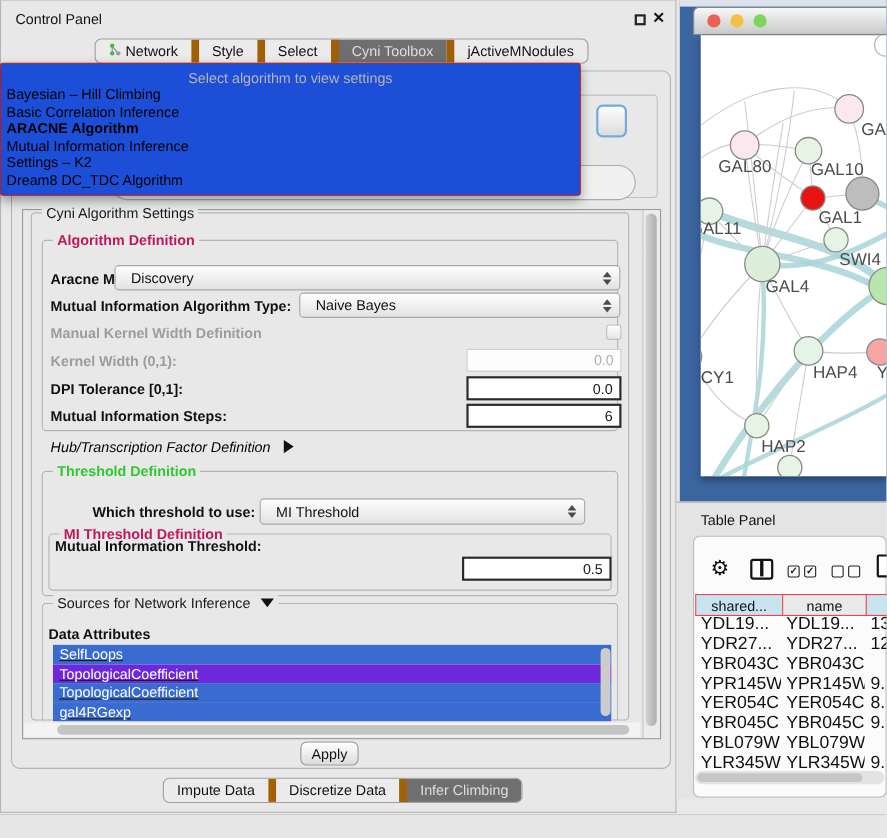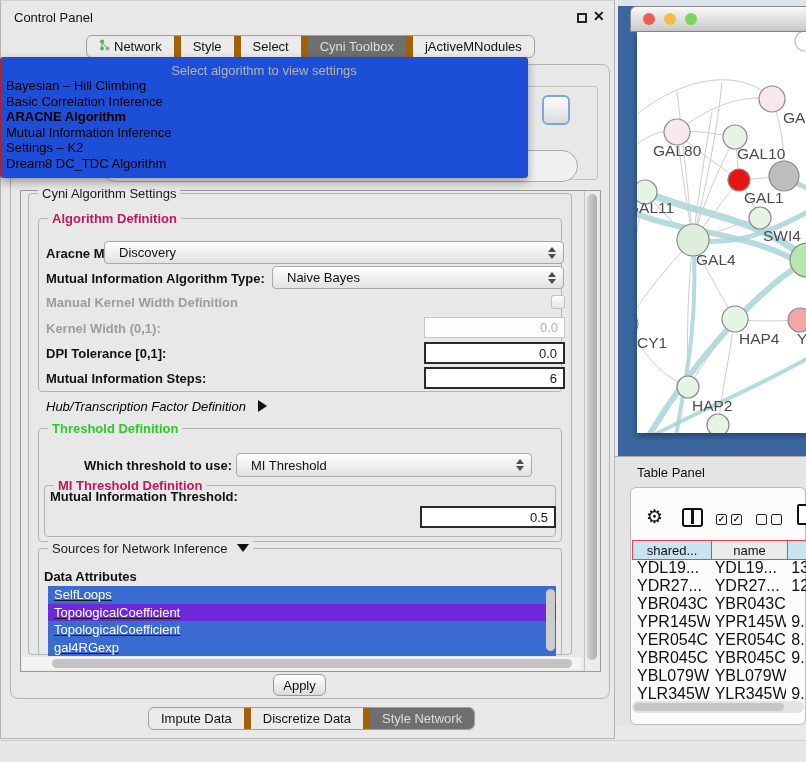--- a/index.html
+++ b/index.html
@@ -270,21 +270,21 @@
 <div class="abs apply-btn">Apply</div>
 
 <div class="abs tabbar tabbar-bottom">
   <div class="tab">
       <span>Impute Data</span>
     </div>
   <div class="tab">
       <span>Discretize Data</span>
     </div>
   <div class="tab selected">
-      <span>Style Network</span>
+      <span>Infer Climbing</span>
     </div>
 </div>
 
 <div class="abs mini-btn"></div>
 
 <div class="abs net-frame"></div>
 <div class="abs net-topstrip"></div>
 <div class="abs net-titlebar">
   <span class="tl" id="tl-red" style="background: rgb(236, 97, 86);"></span>
   <span class="tl" id="tl-yellow" style="background: rgb(245, 191, 69);"></span>

